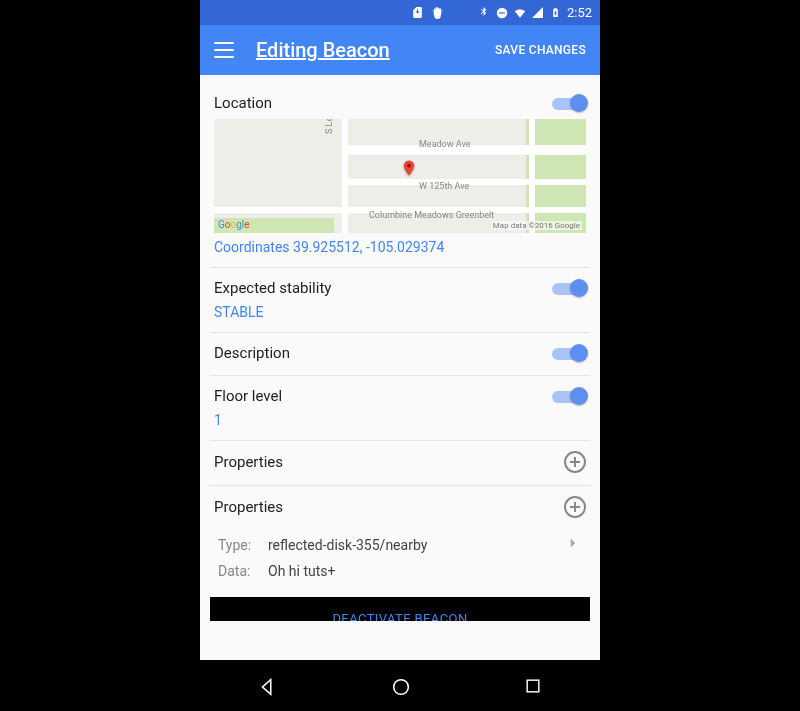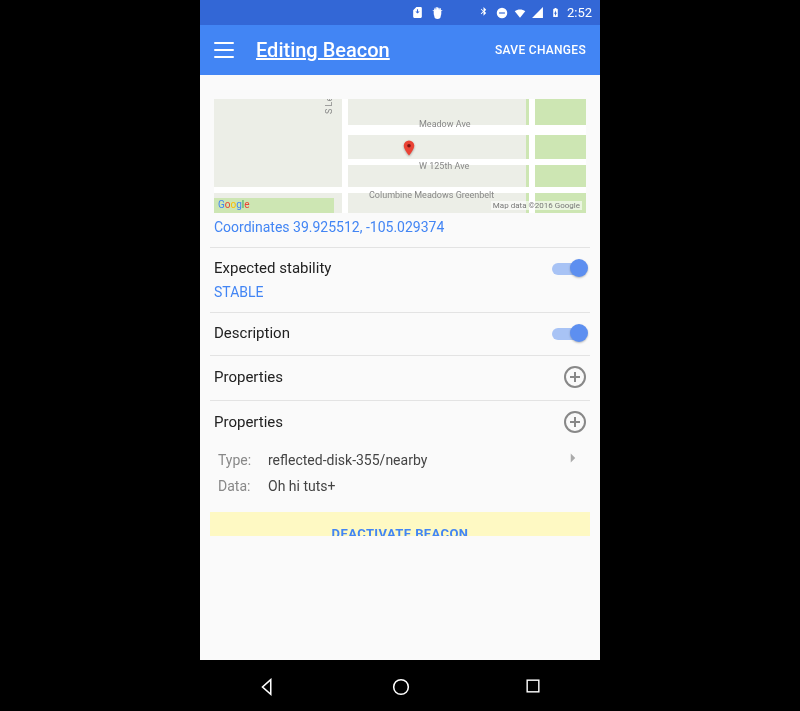--- a/index.html
+++ b/index.html
@@ -139,24 +139,24 @@
     font-size: 14px;
     gap: 6px;
   }
   .attach-row .key { color: #888; width: 44px; }
   .attach-row .val { color: #444; flex: 1; }
   .chev { color: #aaa; }
   .deactivate {
     text-align: center;
     color: #4285f4;
     font-size: 13px;
-    font-weight: 700;
+    font-weight: 400;
     letter-spacing: 0.4px;
     padding: 14px 0 0 0;
-    background: #fef9c3;
+    background: #000000;
     margin: 10px 0 0 0;
     height: 24px;
     overflow: hidden;
   }
   .nav-bar {
     height: 51px;
     background: #000;
     display: flex;
     justify-content: space-around;
     align-items: center;
@@ -216,20 +216,27 @@
         <span></span>
         <span></span>
       </div>
     <div class="app-title">Editing Beacon</div>
     <div class="save-btn">SAVE CHANGES</div>
   </div>
 
   <div class="content">
 
     <div class="section">
+      <div class="section-header">
+        <span>Location</span>
+        <div class="switch">
+            <div class="switch-track"></div>
+            <div class="switch-thumb"></div>
+          </div>
+      </div>
       <div class="map">
         <div class="park" style="right:0; top:0; width:60px; height:114px;"></div>
         <div class="park" style="left:0; bottom:0; width:120px; height:15px;"></div>
         <div class="road-v" style="left:128px;"></div>
         <div class="road-v" style="left:315px;"></div>
         <div class="road-h wide" style="top:26px; left:128px;"></div>
         <div class="road-h" style="top:60px; left:128px;"></div>
         <div class="road-h" style="top:88px;"></div>
         <div class="map-label" style="top:20px; left:205px;">Meadow Ave</div>
         <div class="map-label" style="top:62px; left:205px;">W 125th Ave</div>
@@ -261,20 +268,30 @@
     <div class="section">
       <div class="section-header">
         <span>Description</span>
         <div class="switch">
             <div class="switch-track"></div>
             <div class="switch-thumb"></div>
           </div>
       </div>
     </div>
 
+    <div class="section">
+      <div class="section-header">
+        <span>Floor level</span>
+        <div class="switch">
+            <div class="switch-track"></div>
+            <div class="switch-thumb"></div>
+          </div>
+      </div>
+      <div class="value">1</div>
+    </div>
 
     <div class="section">
       <div class="section-header">
         <span>Properties</span>
         <div class="plus-circle"></div>
       </div>
     </div>
 
     <div class="section" style="border-bottom:none; padding-bottom:4px;">
       <div class="section-header">

